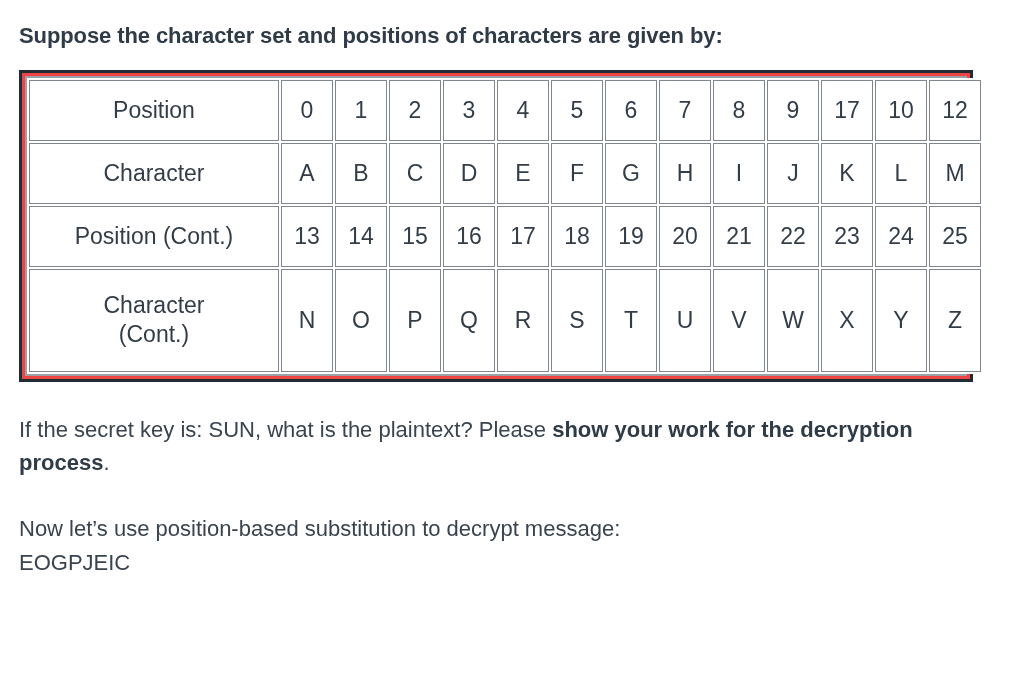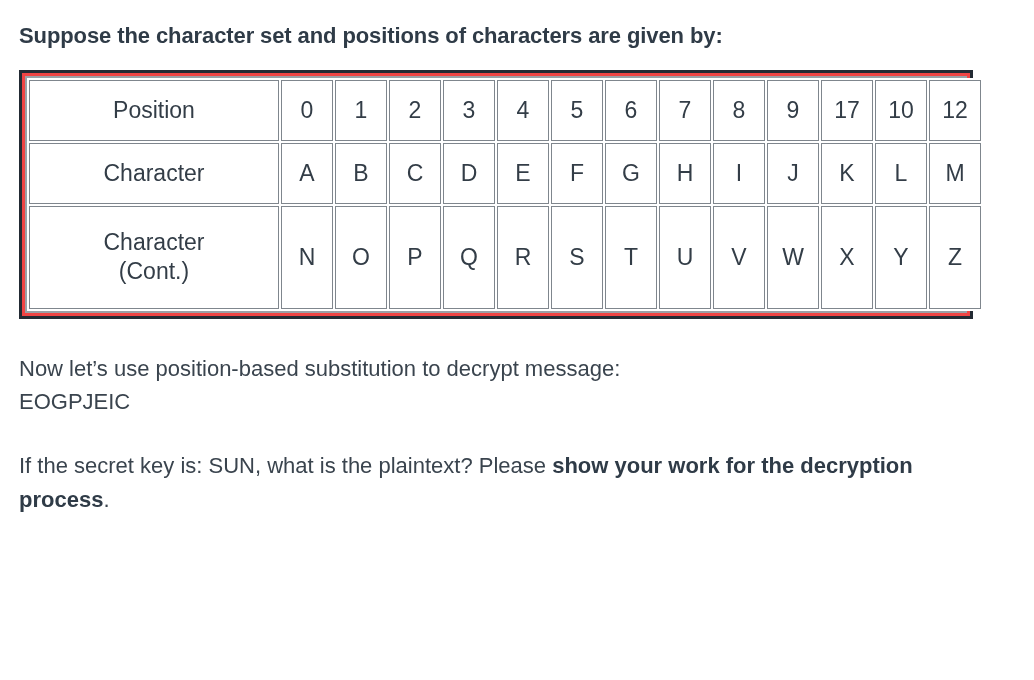--- a/index.html
+++ b/index.html
@@ -143,20 +143,36 @@
             <td class="data-cell">F</td>
             <td class="data-cell">G</td>
             <td class="data-cell">H</td>
             <td class="data-cell">I</td>
             <td class="data-cell">J</td>
             <td class="data-cell">K</td>
             <td class="data-cell">L</td>
             <td class="data-cell">M</td>
           </tr>
 
+          <tr class="r-position-cont">
+            <td class="row-label">Position (Cont.)</td>
+            <td class="data-cell">13</td>
+            <td class="data-cell">14</td>
+            <td class="data-cell">15</td>
+            <td class="data-cell">16</td>
+            <td class="data-cell">17</td>
+            <td class="data-cell">18</td>
+            <td class="data-cell">19</td>
+            <td class="data-cell">20</td>
+            <td class="data-cell">21</td>
+            <td class="data-cell">22</td>
+            <td class="data-cell">23</td>
+            <td class="data-cell">24</td>
+            <td class="data-cell">25</td>
+          </tr>
 
           <tr class="r-character-cont">
             <td class="row-label label-twoline">
               <span>Character</span><br>
               <span>(Cont.)</span>
             </td>
             <td class="data-cell">N</td>
             <td class="data-cell">O</td>
             <td class="data-cell">P</td>
             <td class="data-cell">Q</td>
@@ -169,22 +185,22 @@
             <td class="data-cell">X</td>
             <td class="data-cell">Y</td>
             <td class="data-cell">Z</td>
           </tr>
 
         </tbody>
       </table>
     </div>
   </div>
 
+  <p class="body-text para-key">
+    <span>If the secret key is: SUN, what is the plaintext? Please </span><b>show your work for the decryption process</b><span>.</span>
+  </p>
+
   <p class="body-text para-decrypt">
     <span>Now let’s use position-based substitution to decrypt message:</span><br>
     <span>EOGPJEIC</span>
   </p>
 
-  <p class="body-text para-key">
-    <span>If the secret key is: SUN, what is the plaintext? Please </span><b>show your work for the decryption process</b><span>.</span>
-  </p>
-
 </div>
 
 </body></html>

